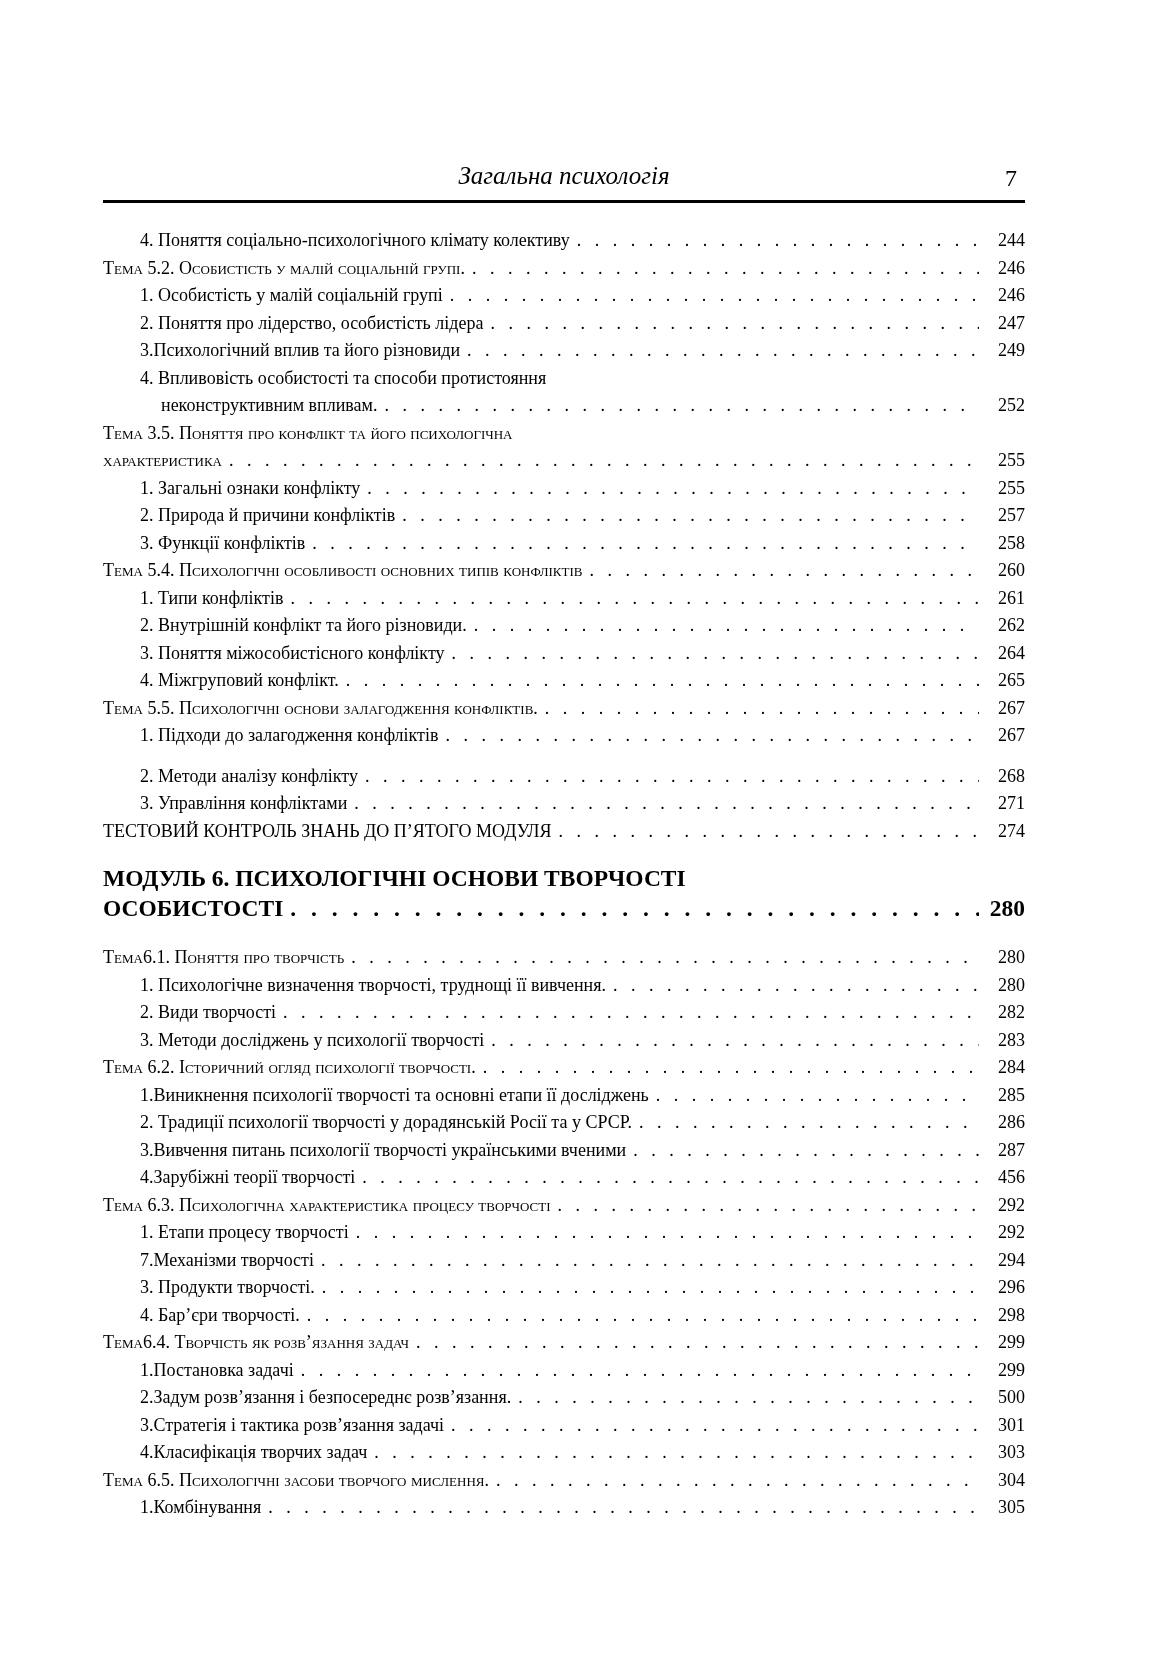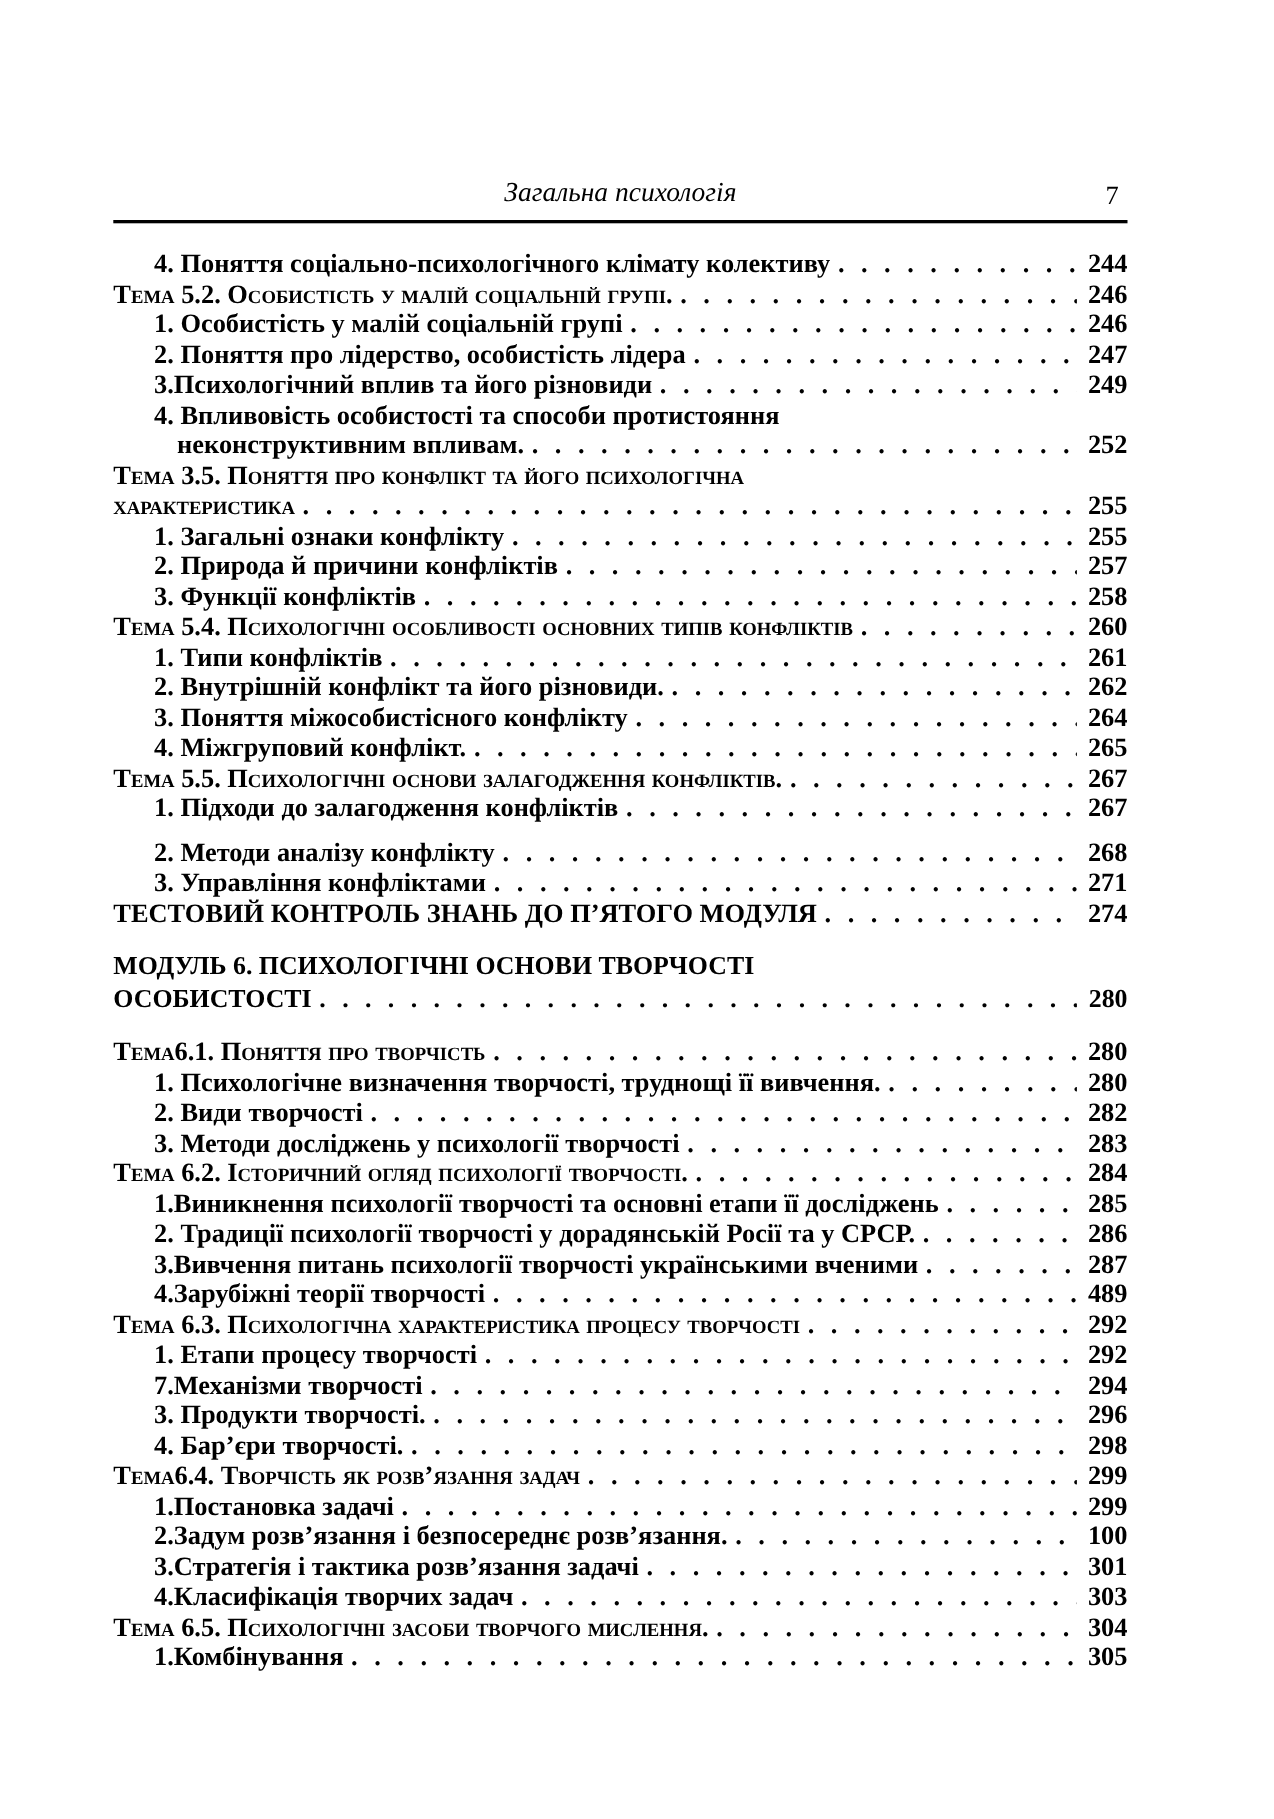--- a/index.html
+++ b/index.html
@@ -37,23 +37,22 @@
     border-top: 3px solid #000000;
     height: 0;
   }
   
   .toc {
     margin-top: 24px;
   }
   .row {
     display: flex;
     align-items: baseline;
-    font-size: 24px;
+    font-size: 18px;
     line-height: 27.5px;
-    font-weight: bold;
   }
   .t-text { white-space: nowrap; }
   .leader {
     flex: 1 1 auto;
     min-width: 0;
     overflow: hidden;
     white-space: nowrap;
     padding-left: 7px;
     word-spacing: 9px;
   }
@@ -235,21 +234,21 @@
     <span class="pagenum">286</span>
   </div>
       <div class="row s-item" style="padding-left: 37px;">
     <span class="t-text">3.Вивчення питань психології творчості українськими вченими</span>
     <span class="leader"></span>
     <span class="pagenum">287</span>
   </div>
       <div class="row s-item" style="padding-left: 37px;">
     <span class="t-text">4.Зарубіжні теорії творчості</span>
     <span class="leader"></span>
-    <span class="pagenum">489</span>
+    <span class="pagenum">456</span>
   </div>
       <div class="row s-tema" style="padding-left: 0px;">
     <span class="t-text">Тема 6.3. Психологічна характеристика процесу творчості</span>
     <span class="leader"></span>
     <span class="pagenum">292</span>
   </div>
       <div class="row s-item" style="padding-left: 37px;">
     <span class="t-text">1. Етапи процесу творчості</span>
     <span class="leader"></span>
     <span class="pagenum">292</span>
@@ -275,21 +274,21 @@
     <span class="pagenum">299</span>
   </div>
       <div class="row s-item" style="padding-left: 37px;">
     <span class="t-text">1.Постановка задачі</span>
     <span class="leader"></span>
     <span class="pagenum">299</span>
   </div>
       <div class="row s-item" style="padding-left: 37px;">
     <span class="t-text">2.Задум розв’язання і безпосереднє розв’язання.</span>
     <span class="leader"></span>
-    <span class="pagenum">100</span>
+    <span class="pagenum">500</span>
   </div>
       <div class="row s-item" style="padding-left: 37px;">
     <span class="t-text">3.Стратегія і тактика розв’язання задачі</span>
     <span class="leader"></span>
     <span class="pagenum">301</span>
   </div>
       <div class="row s-item" style="padding-left: 37px;">
     <span class="t-text">4.Класифікація творчих задач</span>
     <span class="leader"></span>
     <span class="pagenum">303</span>

